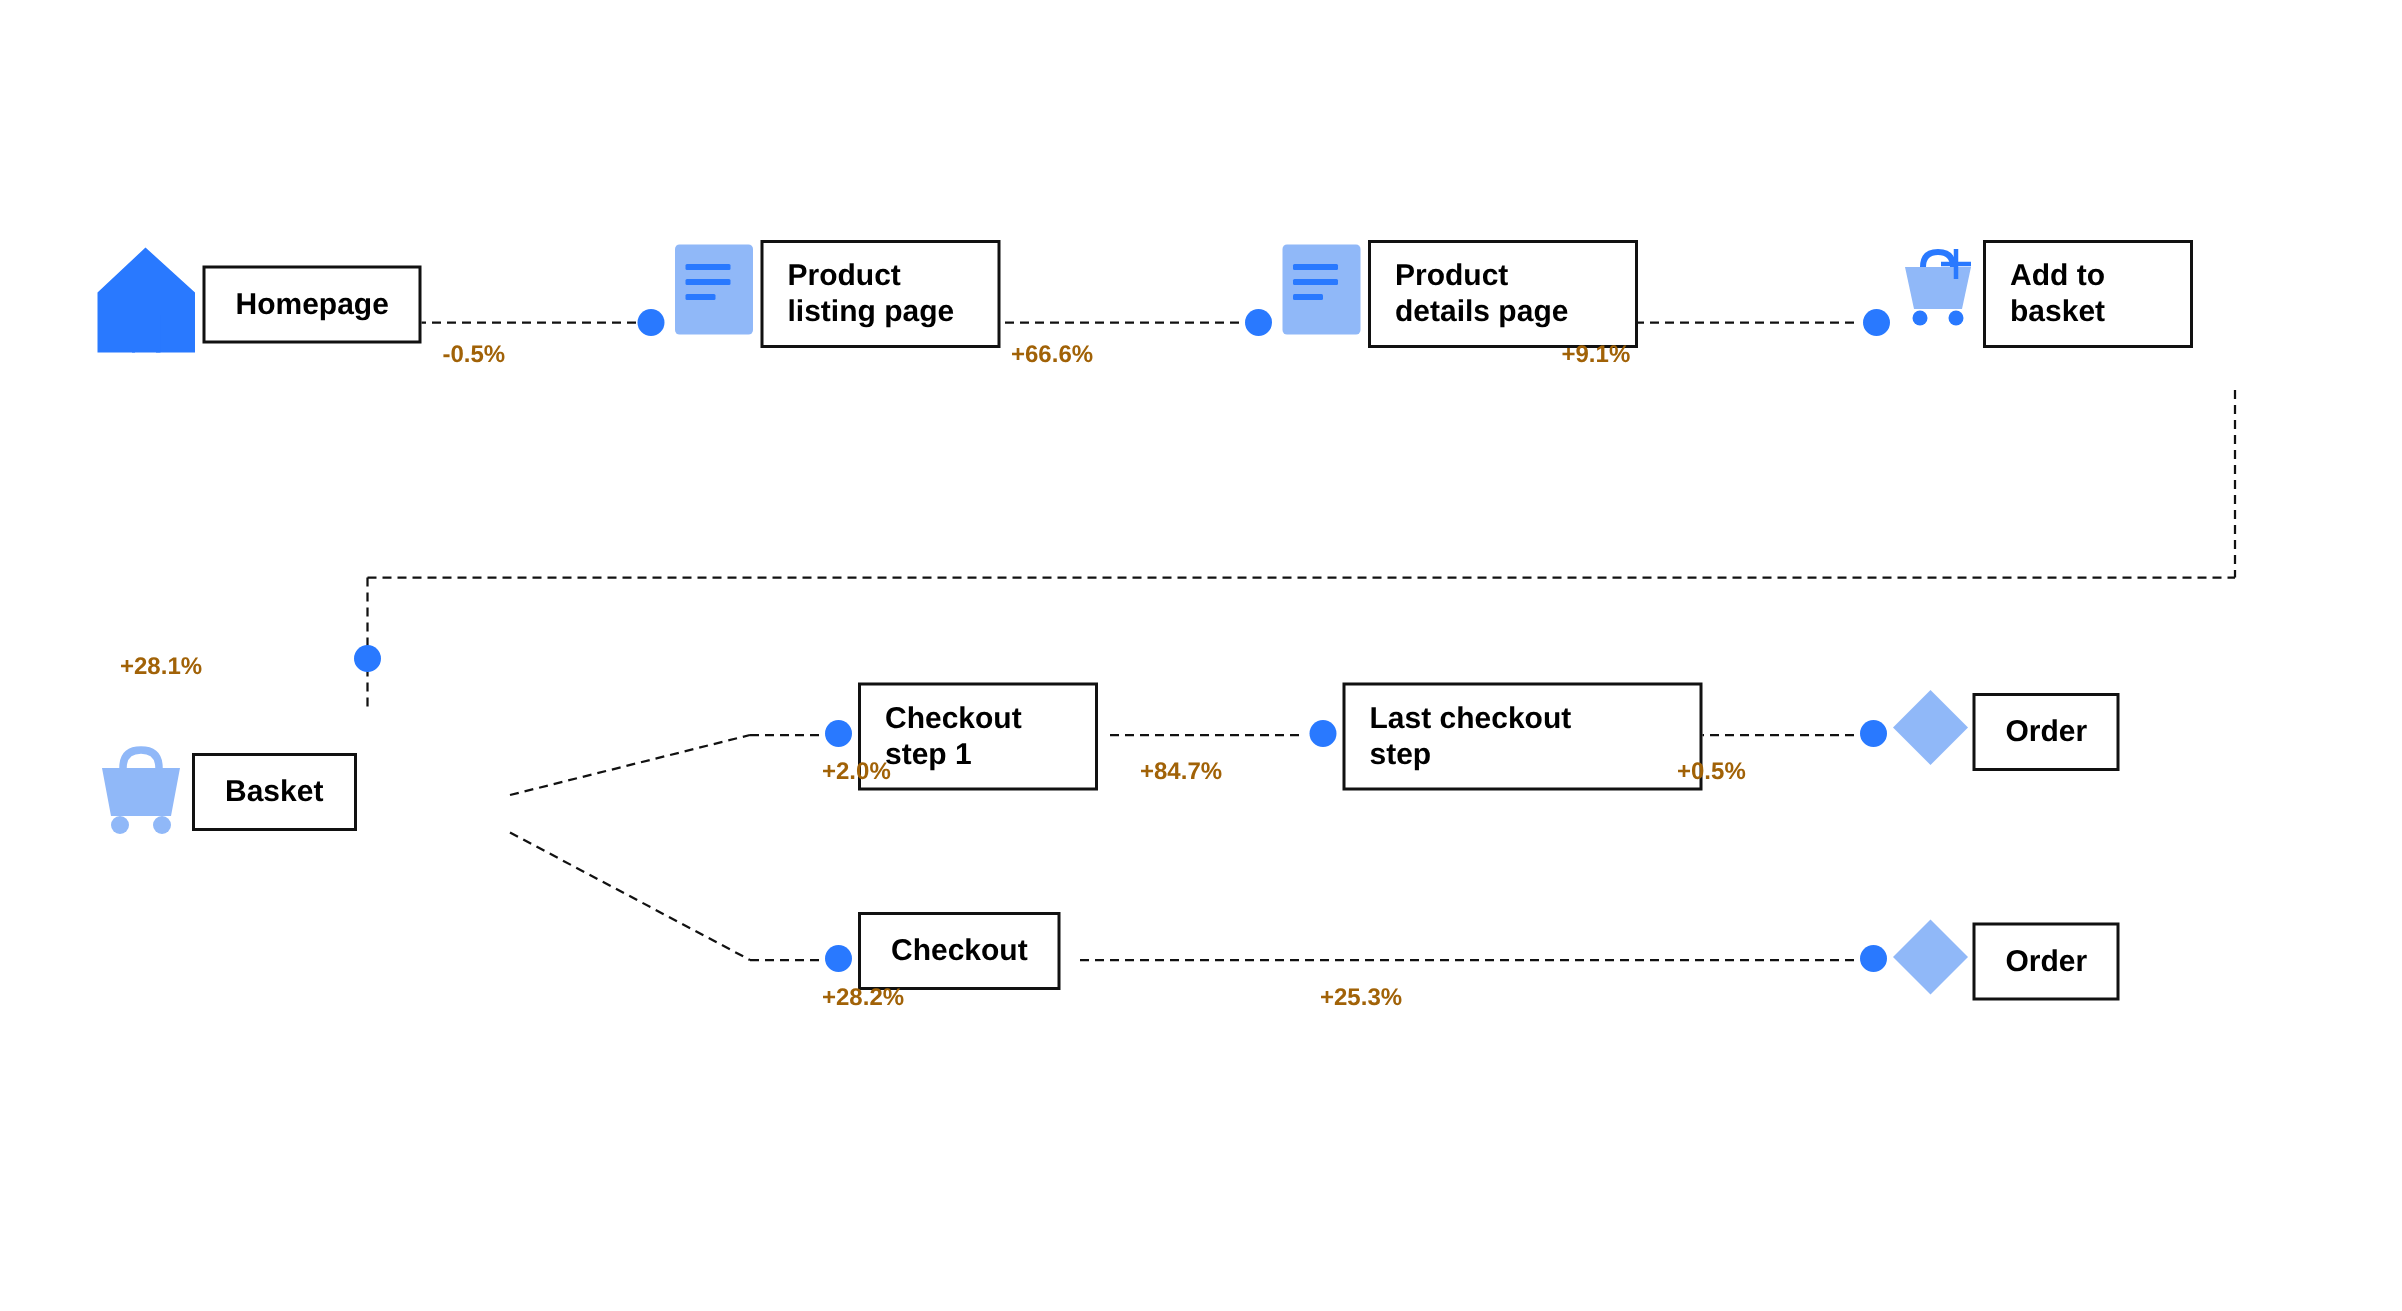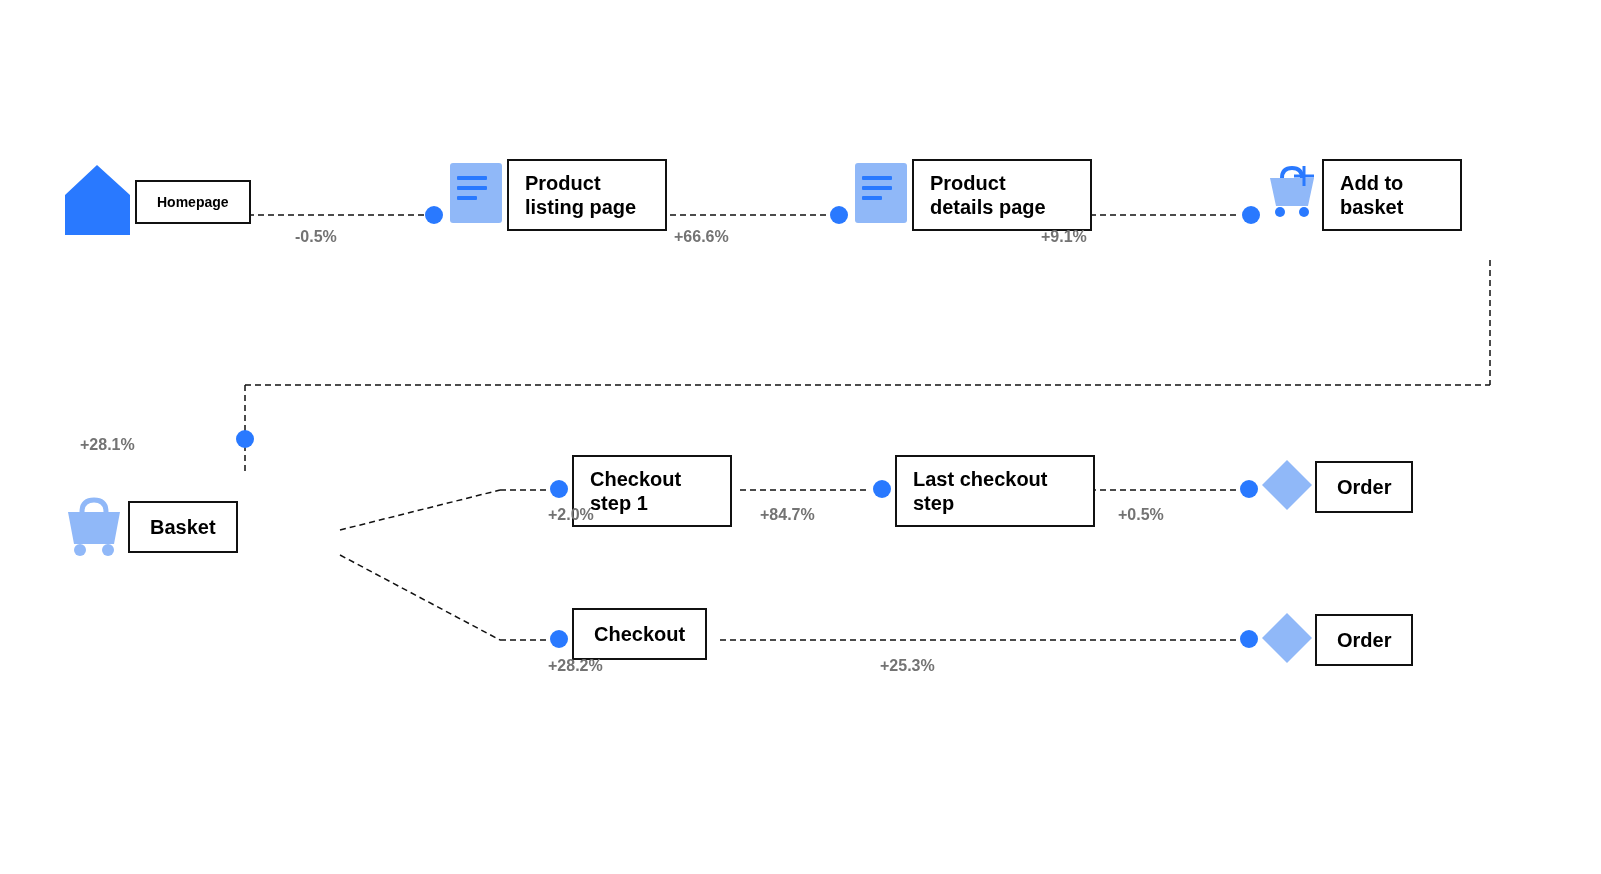--- a/index.html
+++ b/index.html
@@ -59,21 +59,21 @@
       background: #2979ff;
       border-radius: 50%;
       z-index: 5;
     }
 
     
     .pct-label {
       position: absolute;
       font-size: 16px;
       font-weight: 600;
-      color: #737373;
+      color: #a16207;
       z-index: 5;
     }
   </style>
 </head>
 <body>
 
 <div class="diagram-container">
 
   <svg class="connections">
 
@@ -101,21 +101,21 @@
   </svg>
 
   <div class="node" style="left:60px; top:160px; align-items:center;">
 
     <div class="node-icon">
       <svg width="75" height="80" viewBox="0 0 75 80">
         <polygon points="37,5 5,35 5,75 30,75 30,50 44,50 44,75 70,75 70,35" fill="#2979ff"></polygon>
         <rect x="28" y="50" width="19" height="25" fill="#2979ff"></rect>
       </svg>
     </div>
-    <div class="node-box" style="font-size:14px; padding:12px 20px;">Homepage</div>
+    <div class="node-box" style="font-size:20px; padding:12px 20px;">Homepage</div>
   </div>
 
   <div class="pct-label" style="left:295px; top:228px;">-0.5%</div>
 
   <div class="dot" style="left:425px; top:206px;"></div>
 
   <div class="node" style="left:445px; top:158px; align-items:center;">
     <div class="node-icon">
       <svg width="62" height="70" viewBox="0 0 62 70">
         <rect x="5" y="5" width="52" height="60" rx="3" fill="#90b8f8"></rect>
@@ -195,21 +195,21 @@
       <span style="white-space:pre-line;">Checkout
 step 1</span>
     </div>
   </div>
 
   <div class="pct-label" style="left:760px; top:506px;">+84.7%</div>
 
   <div class="dot" style="left:873px; top:480px;"></div>
 
   <div class="node" style="left:895px; top:455px; align-items:center;">
-    <div class="node-box" style="font-size:20px; padding:10px 16px; white-space:normal; width:200px; text-align:left;">
+    <div class="node-box" style="font-size:20px; padding:10px 16px; white-space:normal; width:240px; text-align:left;">
       <span style="white-space:pre-line;">Last checkout
 step</span>
     </div>
   </div>
 
   <div class="pct-label" style="left:1118px; top:506px;">+0.5%</div>
 
   <div class="dot" style="left:1240px; top:480px;"></div>
 
   <div class="node" style="left:1260px; top:455px; align-items:center;">

